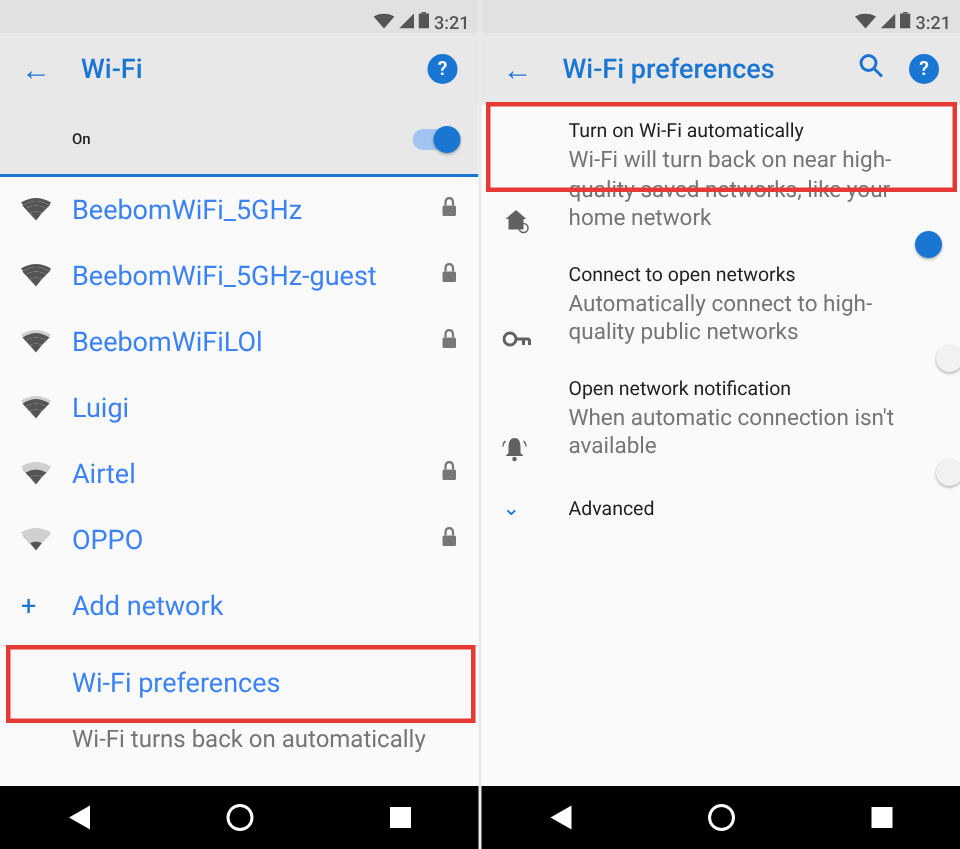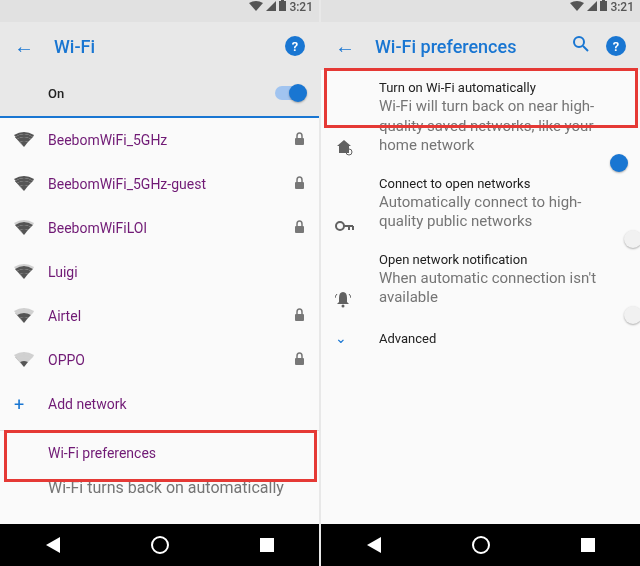--- a/index.html
+++ b/index.html
@@ -17,21 +17,21 @@
   background: #fafafa;
   display: flex;
   flex-direction: column;
   position: relative;
 }
 .statusbar {
   height: 22px;
   background: #e1e1e1;
   display: flex;
   justify-content: flex-end;
-  align-items: flex-start;
+  align-items: flex-end;
   padding-right: 6px;
   gap: 3px;
   font-size: 12px;
   font-weight: 500;
   color: #555;
 }
 .appbar {
   height: 48px;
   background: #e8e8e8;
   display: flex;
@@ -53,35 +53,35 @@
   font-size: 13px; font-weight: 600;
 }
 .icon-search { color: #1976d2; font-size: 18px; }
 .content { flex: 1; overflow: hidden; background: #fafafa; }
 .toggle-row {
   height: 48px;
   background: #e8e8e8;
   display: flex;
   align-items: center;
   padding: 0 14px 0 48px;
-  font-size: 13px;
+  font-size: 10px;
   font-weight: 500;
   gap: 37px;
 }
 .toggle-row .switch { margin-left: auto; }
 .active-tab { border-bottom: 2px solid #1976d2; }
 .list-item {
   display: flex;
   align-items: center;
   min-height: 44px;
   padding: 6px 14px;
 }
 .list-item .iconcol { width: 34px; display: flex; align-items: center; justify-content: flex-start; }
 .list-item .textcol { flex: 1; }
-.list-item .primary { font-size: 14px; color: #701a75; }
+.list-item .primary { font-size: 18px; color: #3b82f6; }
 .list-item .secondary { font-size: 16px; color: #757575; margin-top: 17px; line-height: 1.3; }
 .list-item .trail { margin-left: 8px; }
 .plus { color: #1976d2; font-size: 18px; font-weight: 400; }
 .divider { height: 1px; background: #e0e0e0; margin: 4px 0; }
 .switch {
   width: 30px; height: 14px; border-radius: 8px;
   position: relative;
 }
 .switch.on { background: #a1c4f0; }
 .switch.off { background: #bdbdbd; }

